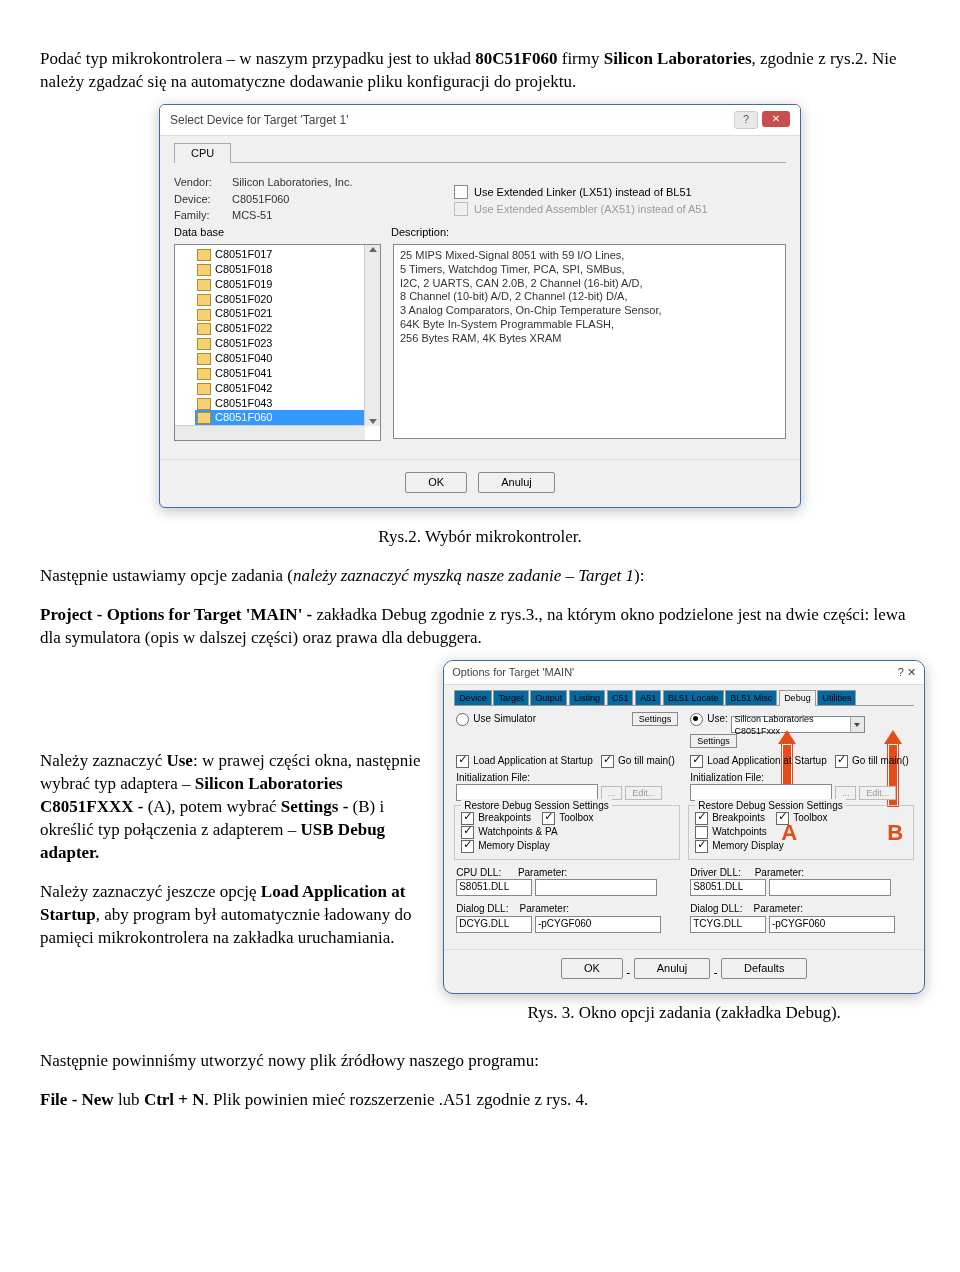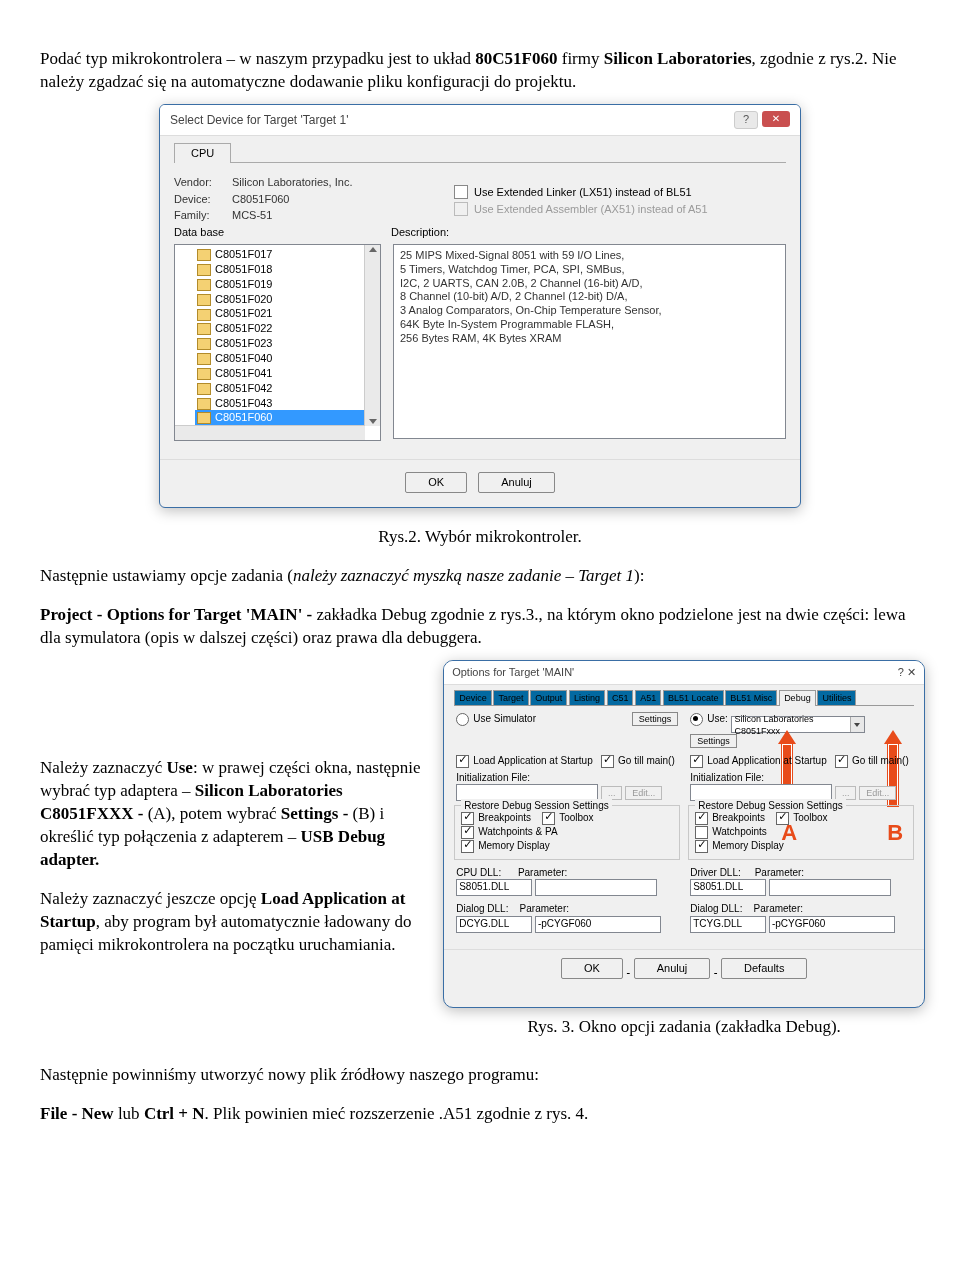--- a/index.html
+++ b/index.html
@@ -245,21 +245,21 @@
 <p>
   <b>Project - Options for Target 'MAIN' - </b><span>zakładka Debug zgodnie z rys.3., na którym okno podzielone jest na dwie części: lewa dla symulatora (opis w dalszej części) oraz prawa dla debuggera.</span>
 </p>
 
 <div class="two-col">
   <div class="left">
     <p>
       <span>Należy zaznaczyć </span><b>Use</b><span>: w prawej części okna, następnie wybrać typ adaptera – </span><b>Silicon Laboratories C8051FXXX - </b><span>(A), potem wybrać </span><b>Settings - </b><span>(B) i określić typ połączenia z adapterem – </span><b>USB Debug adapter.</b>
     </p>
     <p>
-      <span>Należy zaznaczyć jeszcze opcję </span><b>Load Application at Startup</b><span>, aby program był automatycznie ładowany do pamięci mikrokontrolera na początku uruchamiania.</span>
+      <span>Należy zaznaczyć jeszcze opcję </span><b>Load Application at Startup</b><span>, aby program był automatycznie ładowany do pamięci mikrokontrolera na zakładka uruchamiania.</span>
     </p>
   </div>
 
   <div class="right">
     <div class="win2">
       <div class="title">
         <span>Options for Target 'MAIN'</span>
         <span class="btns">
           <span class="qbtn">?</span>
           <span class="xbtn">✕</span>
@@ -357,21 +357,21 @@
             <span class="tin" style="width:70px;padding:0 2px;">DCYG.DLL</span>
             <span class="tin" style="width:120px;padding:0 2px;">-pCYGF060</span>
           </div>
           <div class="noline">
             <span>Dialog DLL:</span>&nbsp;&nbsp;&nbsp;&nbsp;<span>Parameter:</span><br>
             <span class="tin" style="width:70px;padding:0 2px;">TCYG.DLL</span>
             <span class="tin" style="width:120px;padding:0 2px;">-pCYGF060</span>
           </div>
         </div>
       </div>
-      <div class="btnbar" style="padding:8px 0 28px 0;text-decoration:underline;">
+      <div class="btnbar" style="padding:8px 0 14px 0;text-decoration:underline;">
         <span class="btn">OK</span>
         <span class="btn">Anuluj</span>
         <span class="btn">Defaults</span>
       </div>
     </div>
     <p style="text-align:center;margin-top:8px;">Rys. 3. Okno opcji zadania (zakładka Debug).</p>
   </div>
 </div>
 
 <p>Następnie powinniśmy utworzyć nowy plik źródłowy naszego programu:</p>

